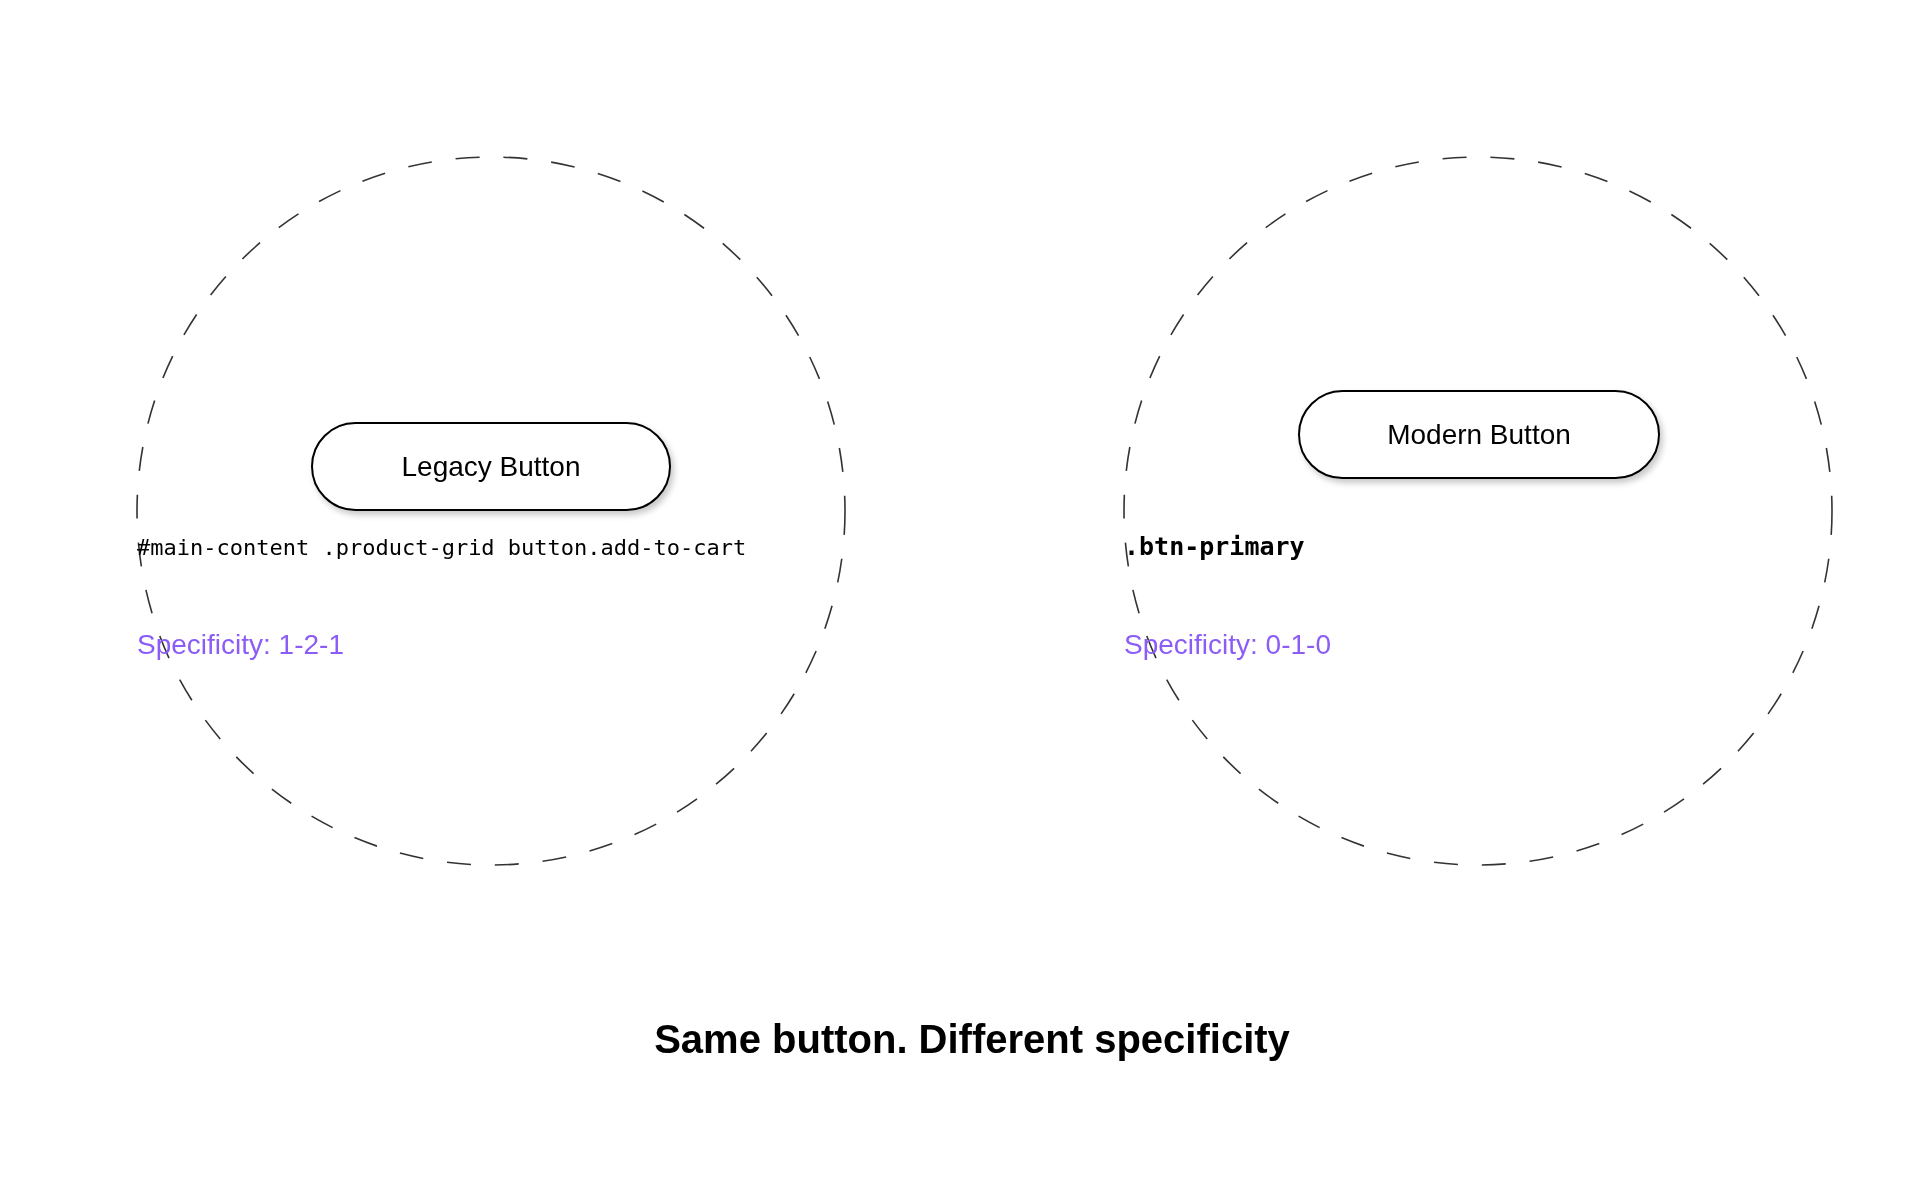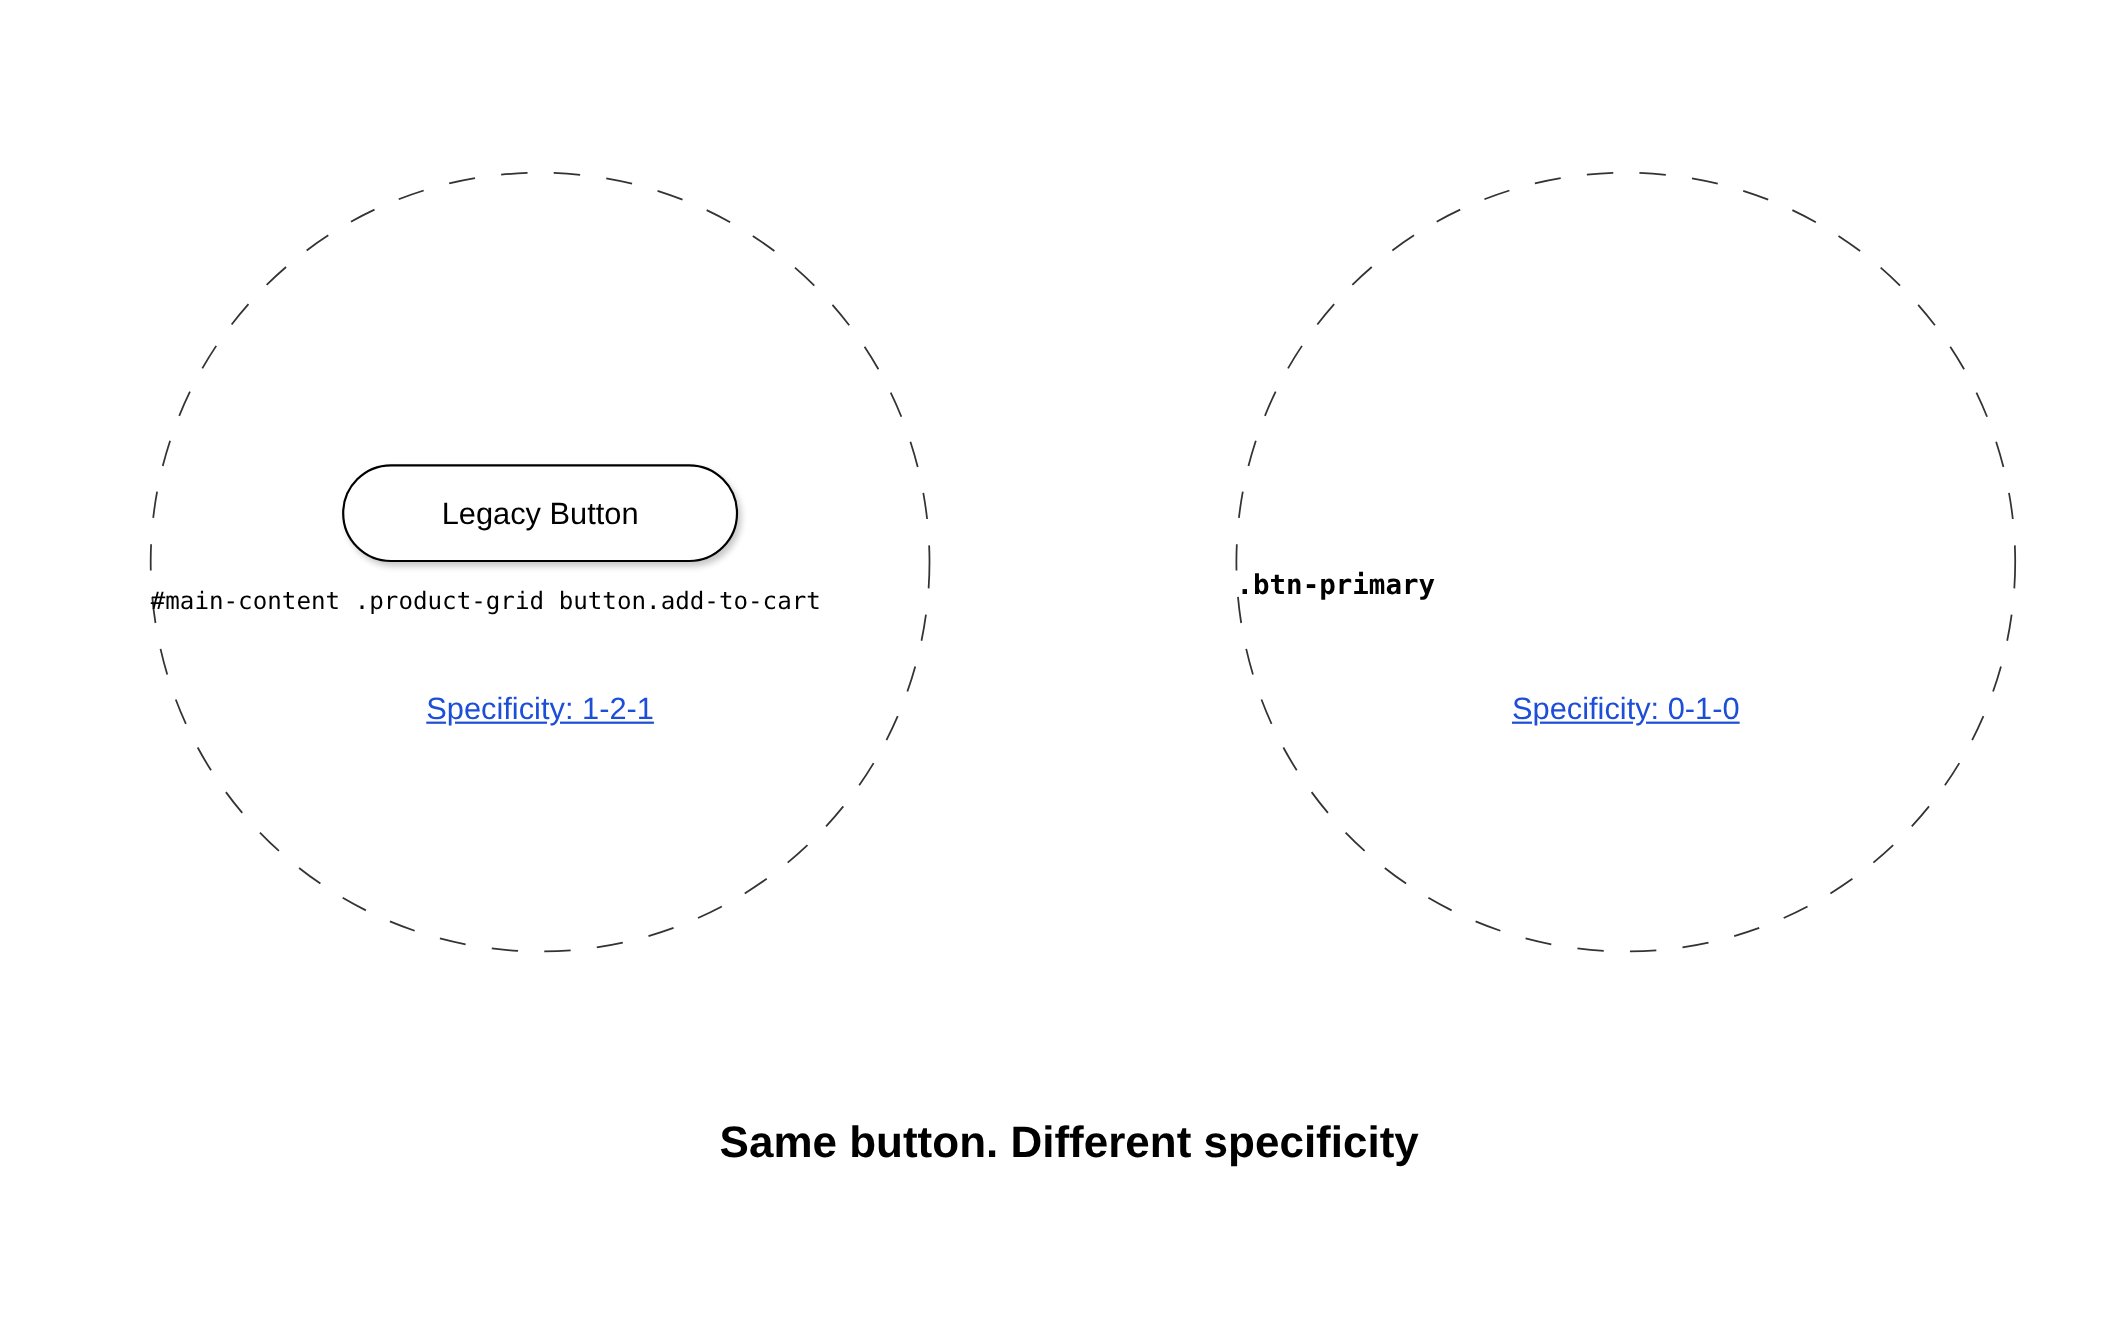--- a/index.html
+++ b/index.html
@@ -59,38 +59,36 @@
     font-family: "DejaVu Sans Mono", "Liberation Mono", monospace;
     color: #000;
     white-space: nowrap;
   }
   .selector-text.legacy-sel {
     top: 533px;
     font-size: 22px;
     line-height: 30px;
   }
   .selector-text.modern-sel {
-    top: 516px;
+    top: 531px;
     font-size: 25px;
     line-height: 32px;
     font-weight: bold;
   }
 
   .specificity-text {
     position: absolute;
     left: 0;
     width: 708px;
     top: 628px;
-    text-align: center;
     font-family: "Liberation Sans", sans-serif;
     font-size: 28px;
     line-height: 34px;
-    color: #1d4ed8;
+    color: #8b5cf6;
     white-space: nowrap;
-    text-decoration: underline;
   }
 
   .headline {
     position: absolute;
     left: 12px;
     width: 1920px;
     top: 1016px;
     text-align: center;
     font-family: "Liberation Sans", sans-serif;
     font-weight: bold;
@@ -108,17 +106,18 @@
   <circle cx="1478" cy="511" r="354" fill="none" stroke="#333333" stroke-width="1.6" stroke-dasharray="24 24"></circle>
 </svg>
 
 <div class="panel legacy">
   <button class="pill-button">Legacy Button</button>
   <div class="selector-text legacy-sel">#main-content .product-grid button.add-to-cart</div>
   <div class="specificity-text">Specificity: 1-2-1</div>
 </div>
 
 <div class="panel modern">
+  <button class="pill-button">Modern Button</button>
   <div class="selector-text modern-sel">.btn-primary</div>
   <div class="specificity-text">Specificity: 0-1-0</div>
 </div>
 
 <div class="headline">Same button. Different specificity</div>
 
 </body></html>

